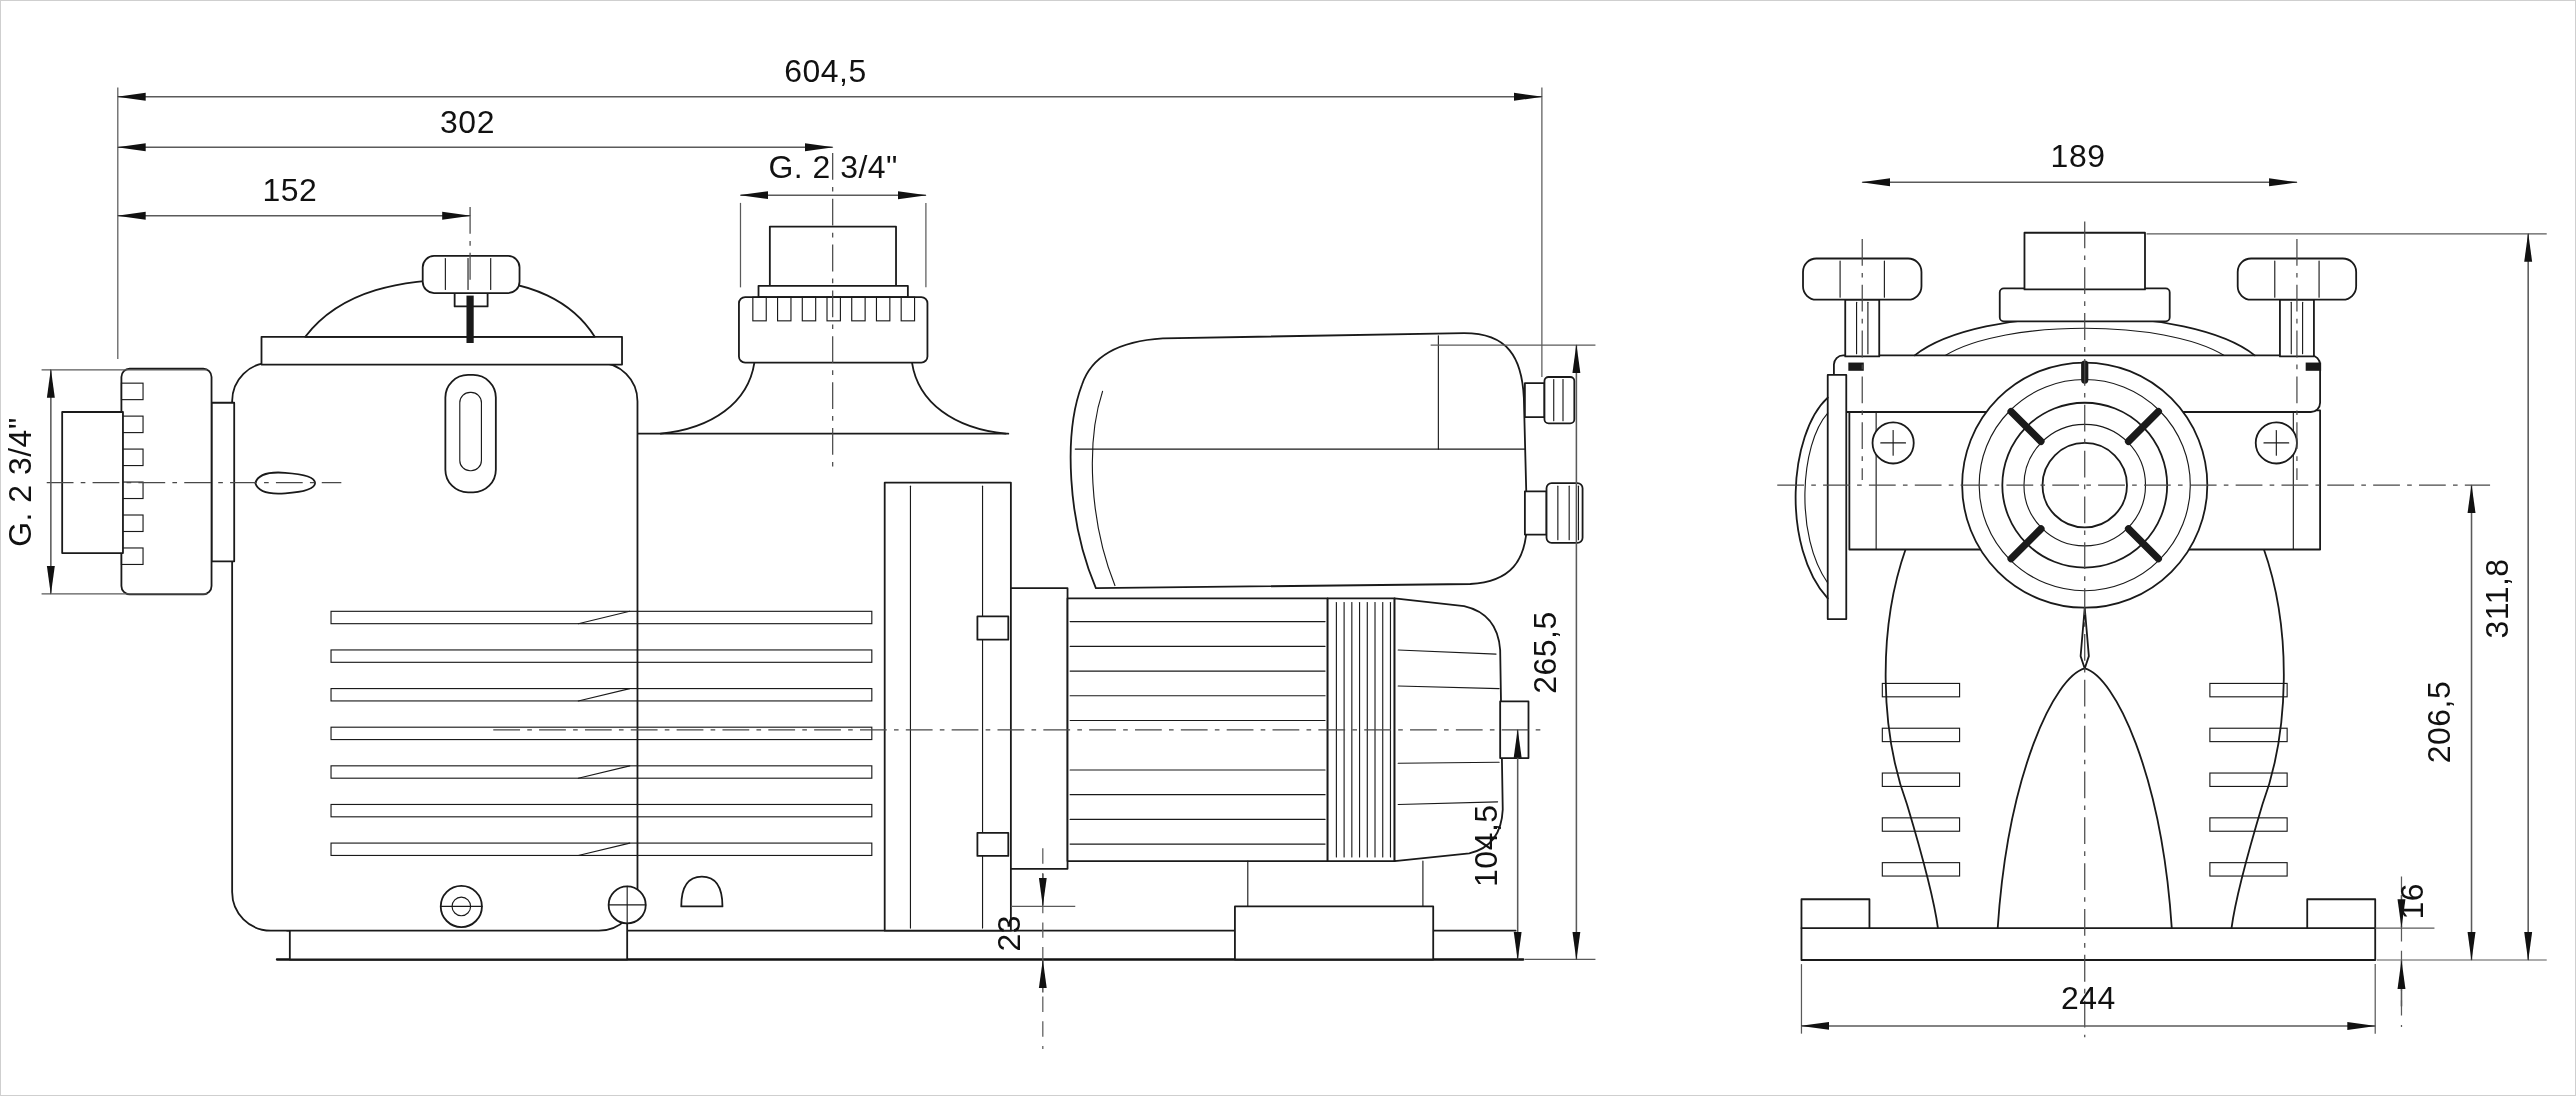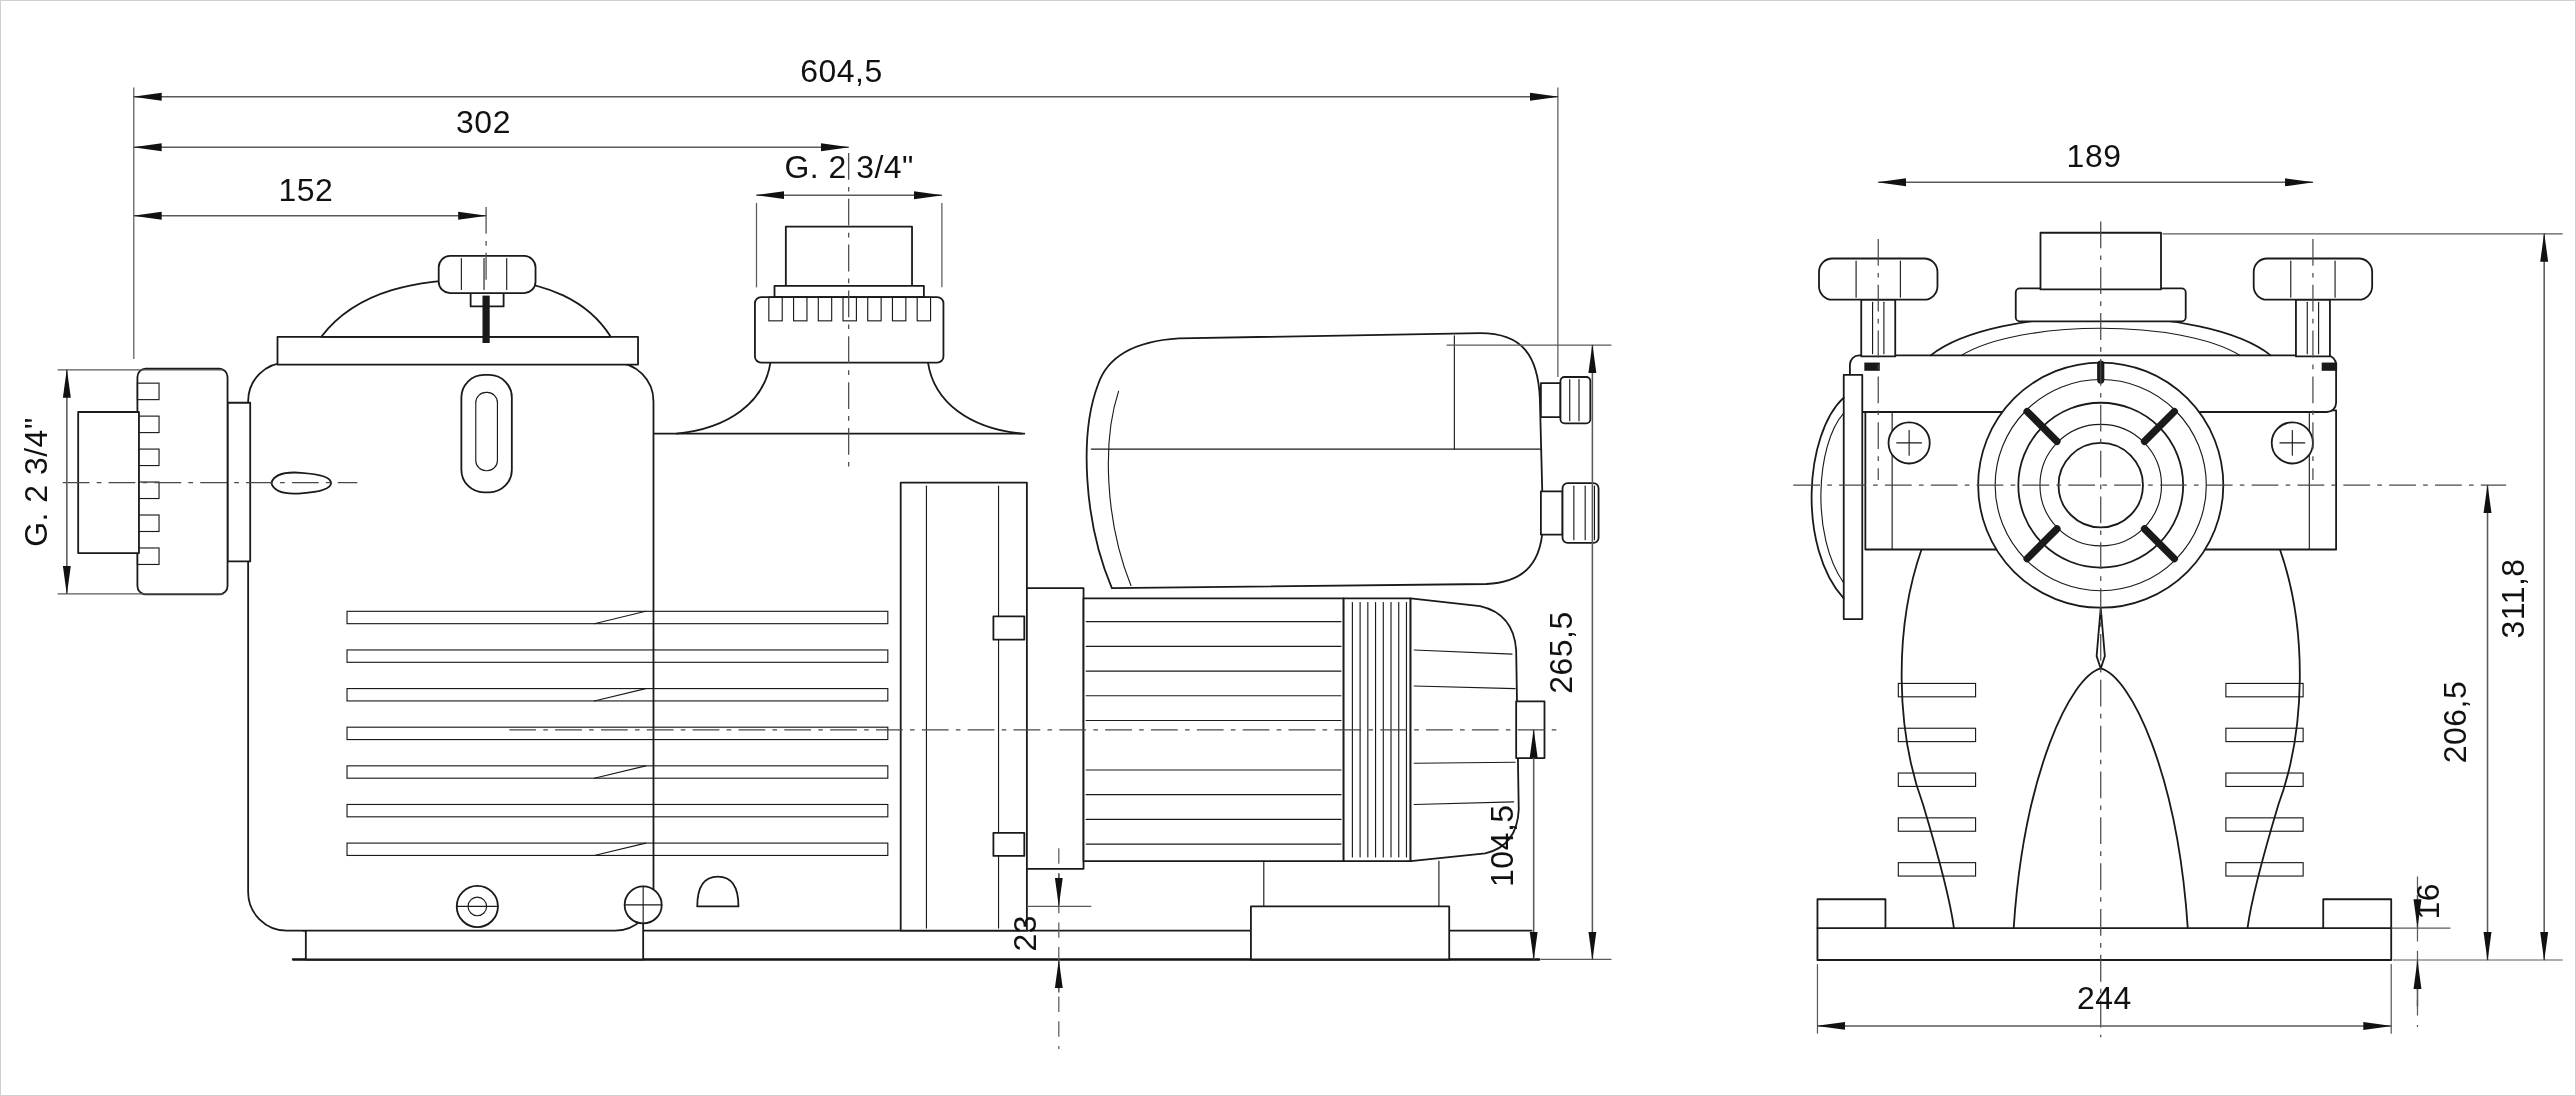--- a/index.html
+++ b/index.html
@@ -3,21 +3,20 @@
 <meta charset="utf-8">
 <style>
   html,body{margin:0;padding:0;background:#ffffff;}
   .canvas{
     position:relative;
     width:2576px;height:1096px;
     background:#ffffff;
     border:1px solid #cfcfcf;
     box-sizing:border-box;
     font-family:"Liberation Sans", sans-serif;
-    padding-left:16px;
   }
   svg{display:block;}
   .ln{stroke:#1a1a1a;fill:none;stroke-width:3.5;stroke-linecap:round;stroke-linejoin:round;}
   .lnf{stroke:#1a1a1a;fill:#ffffff;stroke-width:3.5;stroke-linejoin:round;}
   .thin{stroke:#1a1a1a;fill:none;stroke-width:2.2;stroke-linecap:round;}
   .heavy{stroke:#111111;fill:none;stroke-width:4.5;stroke-linecap:round;}
   .solid{fill:#191919;stroke:none;}
   .cl{stroke:#484848;fill:none;stroke-width:2.4;stroke-dasharray:52 14 9 14;}
   .ext{stroke:#5a5a5a;fill:none;stroke-width:2.4;}
   .dimln{stroke:#5a5a5a;fill:none;stroke-width:3;}

